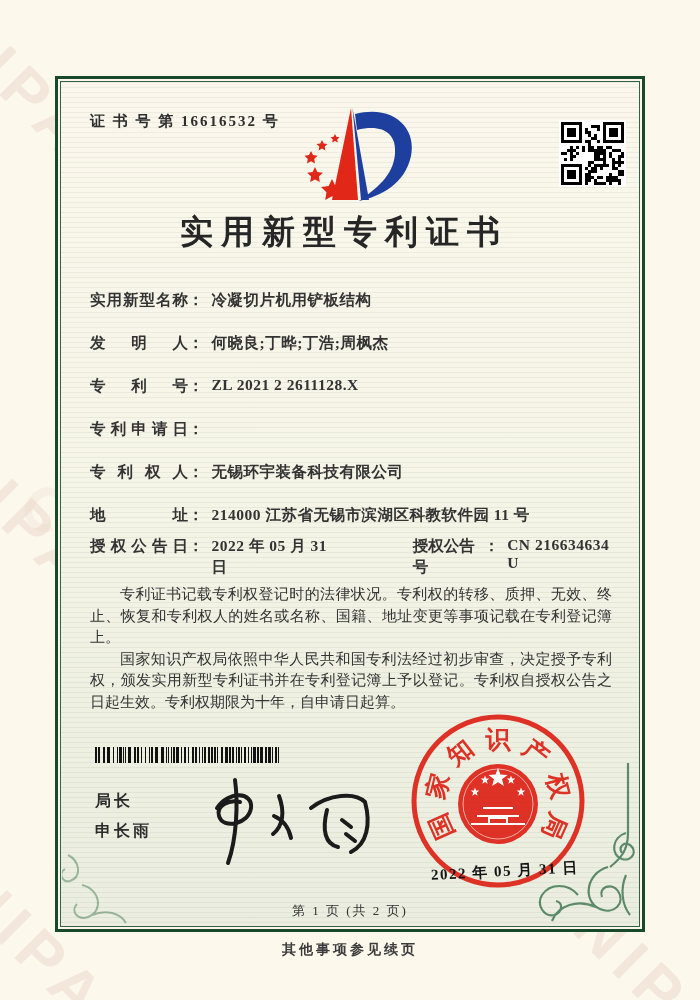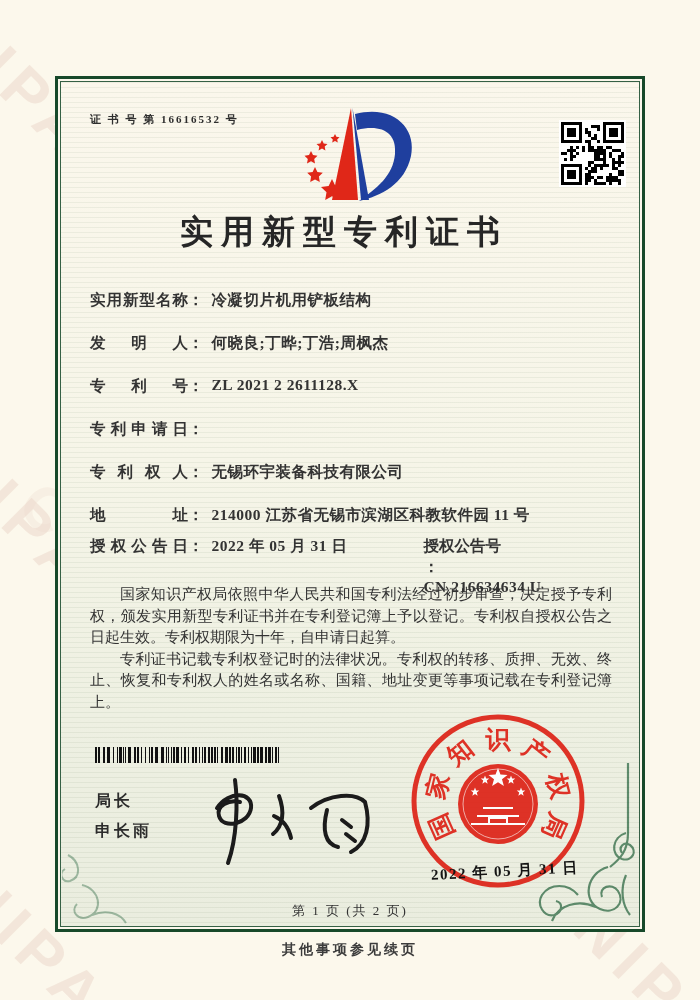--- a/index.html
+++ b/index.html
@@ -14,35 +14,35 @@
 
   
   .frame{position:absolute;left:55px;top:76px;width:590px;height:856px;
          border:3px solid #17492a;box-sizing:border-box;background:#fbf7ec;}
   .frame-inner{position:absolute;inset:2px;border:1px solid #356045;
          background:linear-gradient(180deg,#fbf7ec 0%,#f6f5e8 45%,#eef0e2 75%,#eaeddf 100%);}
   .frame-inner::after{content:"";position:absolute;inset:0;
          background:repeating-linear-gradient(180deg,rgba(120,150,120,.10) 0 1px,transparent 1px 5px);
          mix-blend-mode:multiply;pointer-events:none;}
 
-  .cert-number{position:absolute;left:90px;top:112px;font-size:11px;letter-spacing:2px;color:#2e2e2e;font-weight:600;}
+  .cert-number{position:absolute;left:90px;top:112px;font-size:15px;letter-spacing:2px;color:#2e2e2e;font-weight:600;}
 
   .logo{position:absolute;left:285px;top:104px;width:140px;height:100px;}
   .qr{position:absolute;left:559px;top:120px;width:63px;height:63px;background:#fff;padding:2px;}
 
   .title{position:absolute;left:0;top:210px;width:688px;text-align:center;
          font-size:33px;font-weight:700;letter-spacing:8px;color:#262626;}
 
   .fields{position:absolute;left:90px;top:290px;width:525px;}
   .frow{position:absolute;left:0;display:flex;align-items:flex-start;font-size:15.5px;color:#333;font-weight:600;}
   .flabel{display:inline-block;width:98px;text-align:justify;text-align-last:justify;
           -moz-text-align-last:justify;flex:none;}
   .fcolon{flex:none;margin-right:8px;}
   .fvalue{letter-spacing:.5px;}
-  .grant-group{display:flex;margin-left:76px;flex-direction:column;}
+  .grant-group{display:flex;margin-left:76px;}
 
   .paras{position:absolute;left:90px;top:584px;width:522px;font-size:15px;line-height:21.5px;
          color:#333;text-align:justify;font-weight:500;}
   .paras p{margin:0;text-indent:2em;}
 
   .barcode{position:absolute;left:95px;top:747px;width:185px;height:16px;}
 
   .director{position:absolute;left:95px;top:791px;font-size:16px;color:#2c2c2c;font-weight:600;}
   .director div{margin-bottom:9px;letter-spacing:3px;}
   .signature{position:absolute;left:195px;top:772px;width:185px;height:95px;}
@@ -277,22 +277,22 @@
         <span class="fvalue">2022 年 05 月 31 日</span>
       <span class="grant-group">
         <span>授权公告号</span>
           <span class="fcolon">：</span>
           <span class="fvalue">CN 216634634 U</span>
       </span>
     </div>
   </div>
 
   <div class="paras">
+    <p>专利证书记载专利权登记时的法律状况。专利权的转移、质押、无效、终止、恢复和专利权人的姓名或名称、国籍、地址变更等事项记载在专利登记簿上。</p>
     <p>国家知识产权局依照中华人民共和国专利法经过初步审查，决定授予专利权，颁发实用新型专利证书并在专利登记簿上予以登记。专利权自授权公告之日起生效。专利权期限为十年，自申请日起算。</p>
-    <p>专利证书记载专利权登记时的法律状况。专利权的转移、质押、无效、终止、恢复和专利权人的姓名或名称、国籍、地址变更等事项记载在专利登记簿上。</p>
   </div>
 
   <svg class="barcode" id="barcode" viewBox="0 0 185 16" preserveAspectRatio="none">
       <rect x="0" y="0" width="2" height="16" fill="#111"></rect>
       <rect x="3" y="0" width="2" height="16" fill="#111"></rect>
       <rect x="8" y="0" width="2" height="16" fill="#111"></rect>
       <rect x="12" y="0" width="3" height="16" fill="#111"></rect>
       <rect x="18" y="0" width="1" height="16" fill="#111"></rect>
       <rect x="22" y="0" width="1" height="16" fill="#111"></rect>
       <rect x="24" y="0" width="3" height="16" fill="#111"></rect>

